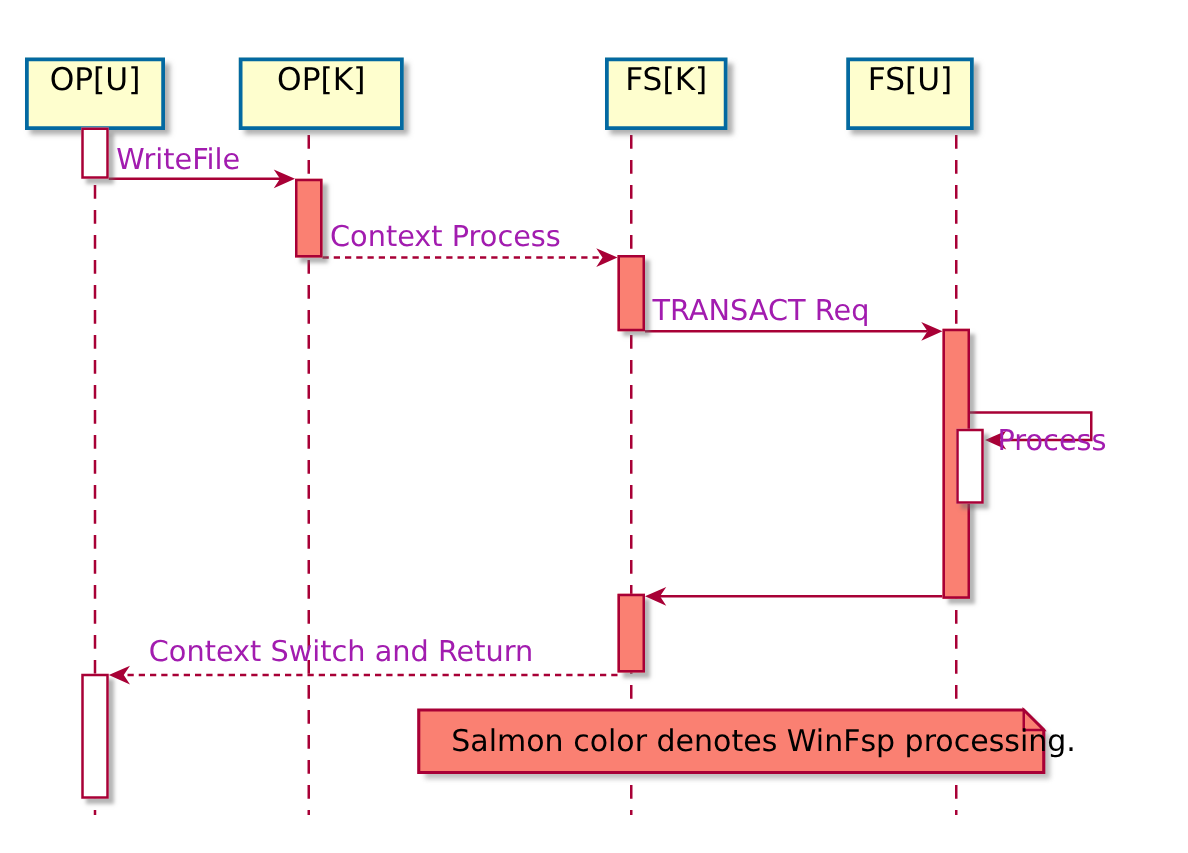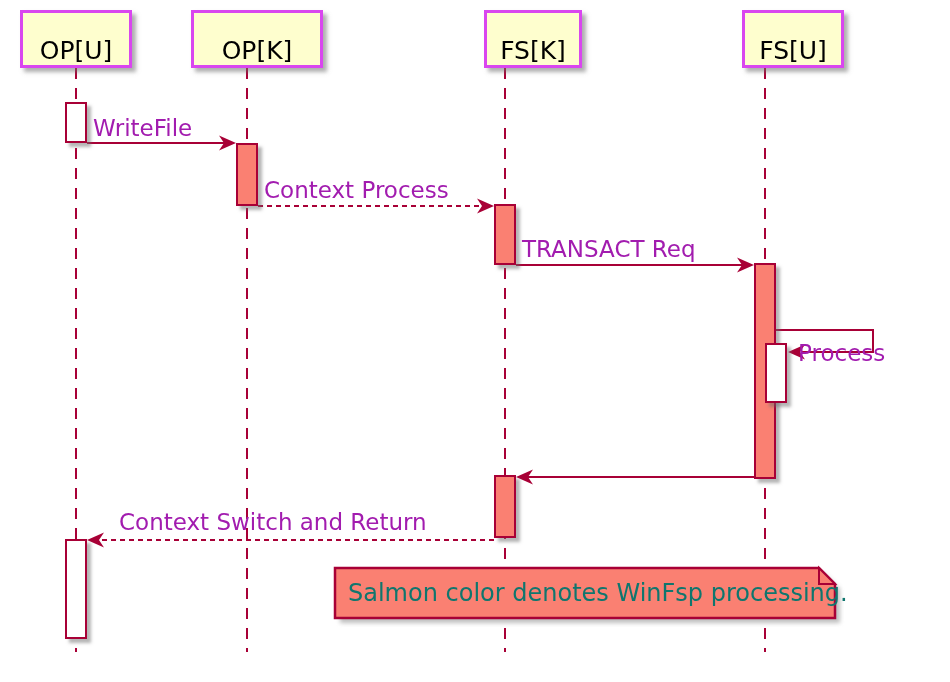--- a/index.html
+++ b/index.html
@@ -9,47 +9,48 @@
     background:#ffffff;
     font-family:"DejaVu Sans","Liberation Sans",sans-serif;
     overflow:hidden;
   }
   .layer{position:absolute;left:0;top:0;}
   .participant{
     position:absolute;
     box-sizing:border-box;
     height:58px;
     background:#FEFECE;
-    border:3px solid #d946ef;
+    border:3px solid #0369a1;
     box-shadow:4px 4px 4px rgba(110,110,110,0.55);
-    display:flex;align-items:flex-end;justify-content:center;
+    display:flex;align-items:flex-start;justify-content:center;
     font-size:25px;color:#000000;
     letter-spacing:0px;
+    margin-top:36px;
   }
   .bar{
     position:absolute;
     box-sizing:border-box;
     width:22px;
     border:2px solid #A80036;
     box-shadow:4px 4px 3px rgba(110,110,110,0.5);
   }
   .bar.salmon{background:#FA8072;}
   .bar.white{background:#FFFFFF;}
   .msg-label{
     position:absolute;
     font-size:23px;color:#a21caf;
     white-space:nowrap;line-height:28px;
   }
   .note-text{
     position:absolute;
     left:335px;top:568px;width:500px;height:50px;
     box-sizing:border-box;
     display:flex;align-items:center;
-    padding-left:13px;
-    font-size:24px;color:#0f766e;
+    padding-left:26px;
+    font-size:24px;color:#000000;
     white-space:nowrap;
   }
 </style>
 </head>
 <body>
 
 <div class="diagram">
 
   <svg class="layer" width="950" height="682" viewBox="0 0 950 682">
     <defs>
@@ -95,21 +96,21 @@
 
   <div class="participant" style="left:20px;top:10px;width:112px;">
     <span>OP[U]</span>
   </div>
   <div class="participant" style="left:191px;top:10px;width:132px;">
     <span>OP[K]</span>
   </div>
   <div class="participant" style="left:484px;top:10px;width:98px;">
     <span>FS[K]</span>
   </div>
-  <div class="participant" style="left:742px;top:10px;width:102px;">
+  <div class="participant" style="left:677px;top:10px;width:102px;">
     <span>FS[U]</span>
   </div>
 
   <div class="bar white" style="left:65px;top:102px;height:41px;"></div>
   <div class="bar salmon" style="left:236px;top:143px;height:63px;"></div>
   <div class="bar salmon" style="left:494px;top:204px;height:61px;"></div>
   <div class="bar salmon" style="left:754px;top:263px;height:216px;"></div>
   <div class="bar white" style="left:765px;top:343px;height:60px;"></div>
   <div class="bar salmon" style="left:494px;top:475px;height:63px;"></div>
   <div class="bar white" style="left:65px;top:539px;height:100px;"></div>

